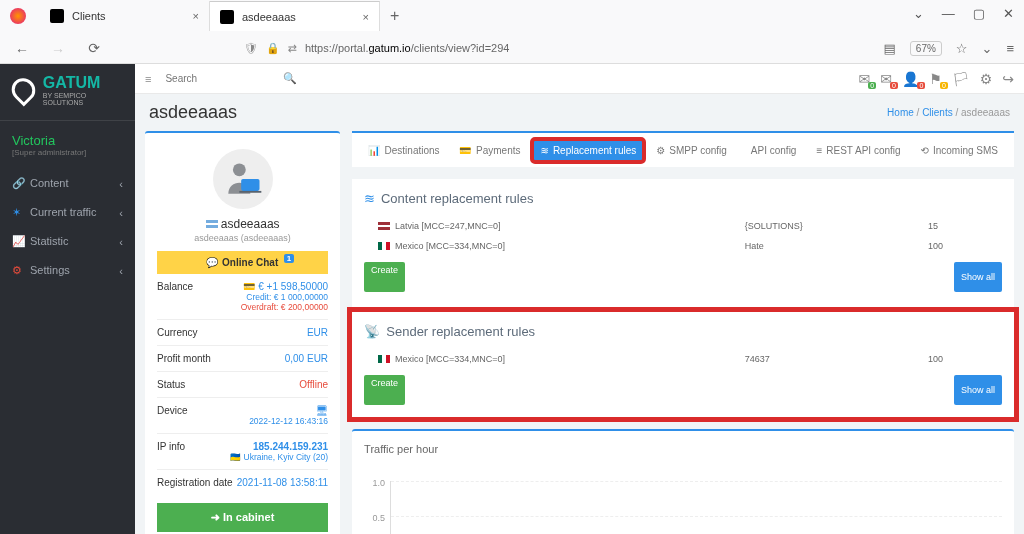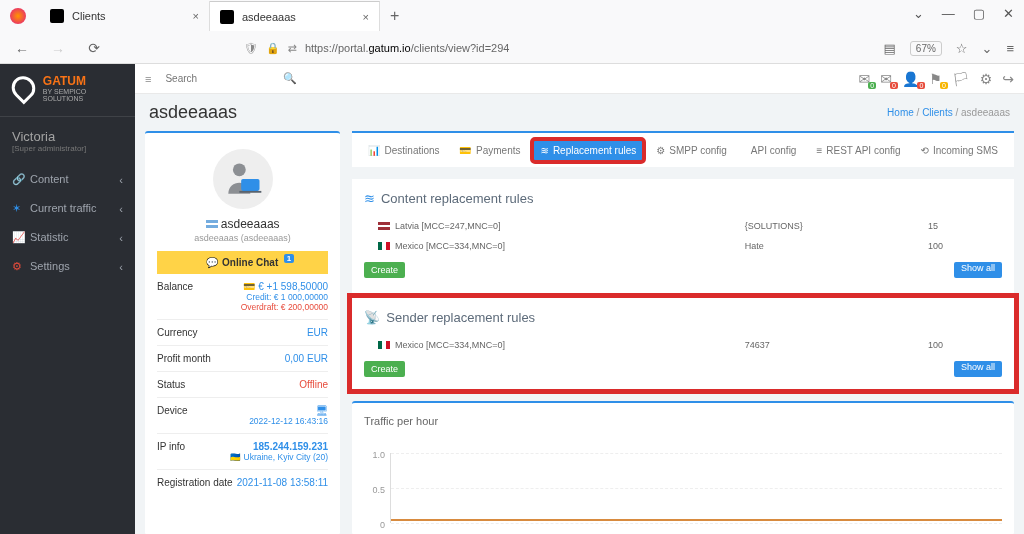--- a/index.html
+++ b/index.html
@@ -17,24 +17,24 @@
 .url-box{flex:1;display:flex;align-items:center;gap:8px;padding:0 6px;max-width:520px;margin-left:120px}
 .url-text{flex:1;color:#666}
 .url-text .d{color:#000}
 .right-icons{display:flex;align-items:center;gap:14px;margin-left:auto;color:#666;font-size:13px}
 .zoom-badge{border:1px solid #ccc;border-radius:3px;padding:1px 5px;font-size:10px}
 .sys-btns{display:flex;gap:18px;position:absolute;right:10px;top:6px;color:#555;font-size:13px}
 .app{display:flex;height:470px}
 .left-nav{width:135px;background:#2a2d33;color:#ccc;display:flex;flex-direction:column;padding-top:10px}
 .brand{display:flex;align-items:center;gap:8px;padding:0 12px 14px;border-bottom:1px solid rgba(255,255,255,.1)}
 .brand-logo{width:24px;height:24px;border:3px solid #fff;border-radius:50% 50% 50% 0;transform:rotate(-45deg)}
-.brand-txt .a{font-size:12px;color:#f97316;font-weight:700}
+.brand-txt .a{font-size:16px;color:#14b8a6;font-weight:700}
 .brand-txt .b{font-size:7px;color:#aaa}
 .me{padding:12px;text-align:left}
-.me .n{color:#a3a3a3;font-size:13px}
+.me .n{color:#22c55e;font-size:13px}
 .me .r{color:#777;font-size:8px}
 .nav-item{display:flex;align-items:center;justify-content:space-between;padding:8px 12px;color:#9ea4ad;font-size:11px;cursor:pointer}
 .nav-item .ic{margin-right:6px;width:12px;display:inline-block}
 .content-wrap{flex:1;background:#f1f4f6;overflow:auto}
 .top-bar{display:flex;align-items:center;height:30px;background:#fff;border-bottom:1px solid #e9e9e9;padding:0 10px;gap:10px}
 .search-box{flex:1;max-width:140px;position:relative}
 .search-box input{width:100%;border:none;padding:4px 20px 4px 4px;font-size:10px;color:#888}
 .search-box .sg{position:absolute;right:4px;top:3px;color:#888}
 .top-badges{margin-left:auto;display:flex;gap:10px;align-items:center}
 .badge-ic{position:relative;font-size:14px;color:#888}
@@ -69,21 +69,21 @@
 .panel-h{font-size:13px;color:#5d6b7a;margin-bottom:10px;display:flex;align-items:center;gap:6px}
 .rule-row{display:flex;align-items:center;font-size:9px;color:#666;padding:5px 14px}
 .rule-row .c1{flex:2;display:flex;align-items:center;gap:5px}
 .rule-row .c2{flex:1}
 .rule-row .c3{width:60px;}
 .flag{width:12px;height:8px;display:inline-block}
 .flag.lv{background:linear-gradient(#9e3039 40%,#fff 40% 60%,#9e3039 60%)}
 .flag.mx{background:linear-gradient(90deg,#006847 33%,#fff 33% 66%,#ce1126 66%)}
 .flag.ar{background:linear-gradient(#74acdf 33%,#fff 33% 66%,#74acdf 66%)}
 .btn-create{background:#4caf50;color:#fff;font-size:9px;padding:3px 7px;border-radius:2px;display:inline-block}
-.btn-showall{background:#2f8fe8;color:#fff;font-size:9px;padding:1px 7px;border-radius:2px;float:right}
+.btn-showall{background:#2f8fe8;color:#fff;font-size:9px;padding:10px 7px;border-radius:2px;float:right}
 .panel-foot{display:flex;justify-content:space-between;margin-top:6px}
 .chart-area{padding:12px}
 .chart-title{font-size:11px;color:#666;margin-bottom:26px}
 .chart{position:relative;height:70px;border-left:1px solid #ddd;margin-left:26px}
 .y-tick{position:absolute;left:-26px;font-size:9px;color:#999;width:20px;text-align:right}
 .grid-line{position:absolute;left:0;right:0;border-top:1px dashed #eee}
 .data-line{position:absolute;left:0;right:0;bottom:2px;border-top:2px solid #d88b3f}
 .hl-box{outline:5px solid #da2b2b}
 .big-panel{background:#fff}
 </style>
@@ -232,20 +232,21 @@
             <span>IP info</span>
             <span class="v">
               <b style="display:block">185.244.159.231</b>
               <span class="mini">🇺🇦 Ukraine, Kyiv City (20)</span>
             </span>
           </div>
         <div class="stat-row" style="border:none">
             <span>Registration date</span>
             <span class="v">2021-11-08 13:58:11</span>
           </div>
+        <div class="cabinet-btn">➜ <span>In cabinet</span></div>
       </div>
 
       <div class="right-col">
         <div class="tabs" id="client-tabs">
             <div class="tab-i">
               <span>📊</span>
               <span>Destinations</span>
             </div>
             <div class="tab-i">
               <span>💳</span>

